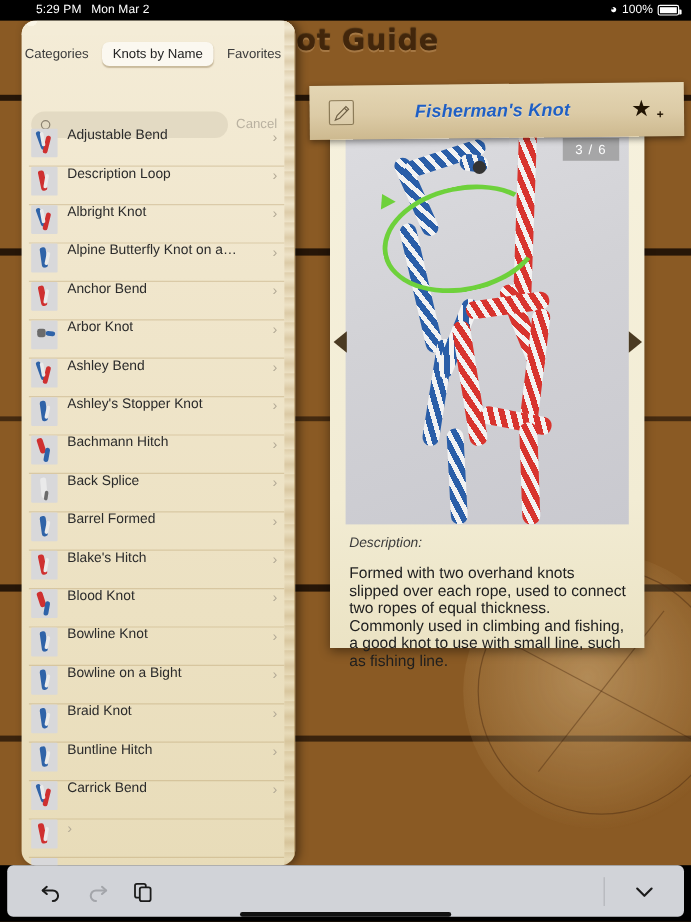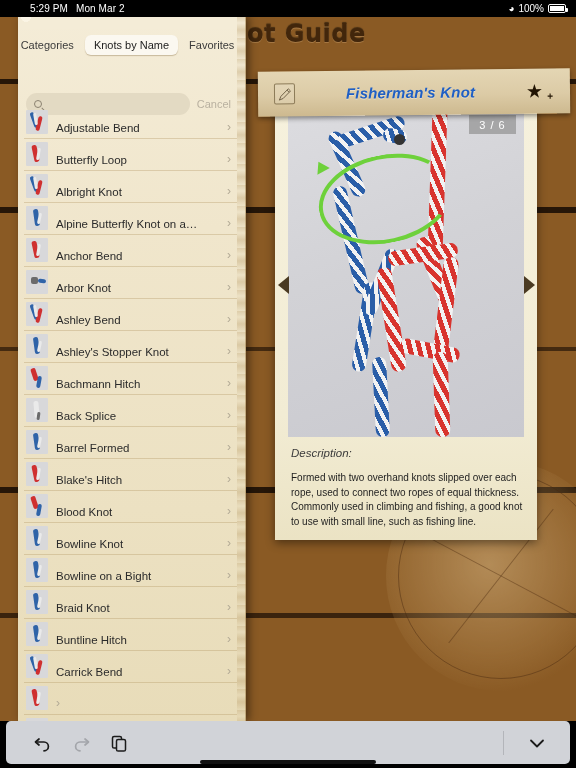--- a/index.html
+++ b/index.html
@@ -56,21 +56,21 @@
     color:#3c2209;
     text-shadow: 0 1px 0 rgba(255,220,170,.25), 0 -1px 1px rgba(0,0,0,.55);
     opacity:.92; z-index:12; font-family:"DejaVu Sans", sans-serif;
   }
 
   
   #leftpanel{
     position:absolute; left:18px; top:17px; width:228px; height:704px;
     background:linear-gradient(180deg,#f4ecd7 0%, #f0e6cc 30%, #ece1c2 70%, #e8dcb9 100%);
     box-shadow: 3px 0 8px rgba(0,0,0,.45);
-    z-index:15; overflow:hidden;
+    z-index:15; overflow:hidden;border-radius:12px;
   }
   #leftpanel .torn-top{
     position:absolute;left:0;top:0;width:228px;height:12px;
     background:
       radial-gradient(circle 5px at 8px 0px, rgba(0,0,0,0) 98%, #f4ecd7 100%),
       linear-gradient(180deg,#fdf8ea,#f4ecd7);
   }
   .torn-edge{
     position:absolute; right:0; top:0; width:9px; height:704px;
     background:
@@ -98,23 +98,23 @@
   #searchfield .mag:after{content:"";position:absolute;right:-4px;bottom:-3px;width:4.5px;height:1.3px;background:#8b8271;transform:rotate(45deg);}
   #searchfield input{
     border:none;background:transparent;outline:none;font-size:11px;color:#5d5647;width:100%;
     font-family:"Liberation Sans", sans-serif;
   }
   #cancelbtn{ font-size:11px; color:#b9b1a0; padding-left:7px; }
 
   
   #list{ position:absolute; left:6px; top:90px; width:213px; height:624px; overflow:hidden; }
   .row{
-    height:32px; display:flex; align-items:flex-end; gap:8px;
+    height:32px; display:flex; align-items:flex-start; gap:8px;
     border-bottom:1px solid rgba(178,150,98,.35);
-    padding:0 4px 4px 2px;
+    padding:0 4px 15px 2px;
   }
   .thumb{ width:22px; height:24px; flex:none; border-radius:1px; background:#d8d8da; overflow:hidden; position:relative; }
   .rname{ font-size:11.5px; color:#2b2b2b; flex:1; white-space:nowrap; overflow:hidden; text-overflow:ellipsis; }
   .chev{ color:#b3aa96; font-size:12px; flex:none; padding-right:2px; }
 
   
   .k{position:absolute;}
   .kb{background:#2f63a8;} .kr{background:#cf3030;} .kw{background:#eaeaea;} .kk{background:#6b6b6b;}
 
   
@@ -156,21 +156,21 @@
   .rope{position:absolute;}
   .rope.red{
     background:repeating-linear-gradient(65deg,#d8342e 0px,#d8342e 5px,#f2f2f2 5px,#f2f2f2 9px);
   }
   .rope.blue{
     background:repeating-linear-gradient(65deg,#2a5ea8 0px,#2a5ea8 5px,#f2f2f2 5px,#f2f2f2 9px);
   }
   .greenarrow{position:absolute;border:4px solid #6ed13b;border-radius:50%;}
 
   #desclabel{ position:absolute; left:16px; top:352px; font-size:11.5px; font-style:italic; color:#3a3a3a;}
-  #desctext{ position:absolute; left:16px; top:376px; width:232px; font-size:10px;
+  #desctext{ position:absolute; left:16px; top:376px; width:232px; font-size:13px;
              line-height:14.5px; color:#1e1e1e; }
 
   .navarrow{
     position:absolute; z-index:19; width:0;height:0;
     border-top:9px solid transparent; border-bottom:9px solid transparent;
   }
   #prevarrow{ left:278px; top:276px; border-right:11px solid #4a3a22; }
   #nextarrow{ left:524px; top:276px; border-left:11px solid #4a3a22; }
 
   
@@ -247,21 +247,21 @@
             <span class="k kw" style="left: 8px; top: 3px; width: 3px; height: 12px; border-radius: 2px; transform: rotate(-10deg);"></span>
           </div>
           <div class="rname">Adjustable Bend</div>
           <div class="chev">›</div>
         </div>
         <div class="row">
           <div class="thumb">
             <span class="k kr" style="left: 7px; top: 3px; width: 5px; height: 17px; border-radius: 2px; transform: rotate(-12deg);"></span>
             <span class="k kw" style="left: 11px; top: 6px; width: 3px; height: 12px; border-radius: 2px; transform: rotate(10deg);"></span>
           </div>
-          <div class="rname">Butterfly Loop</div>
+          <div class="rname">Description Loop</div>
           <div class="chev">›</div>
         </div>
         <div class="row">
           <div class="thumb">
             <span class="k kb" style="left: 6px; top: 2px; width: 4px; height: 16px; border-radius: 2px; transform: rotate(-20deg);"></span>
             <span class="k kr" style="left: 11px; top: 6px; width: 4px; height: 15px; border-radius: 2px; transform: rotate(14deg);"></span>
             <span class="k kw" style="left: 8px; top: 3px; width: 3px; height: 12px; border-radius: 2px; transform: rotate(-10deg);"></span>
           </div>
           <div class="rname">Albright Knot</div>
           <div class="chev">›</div>

